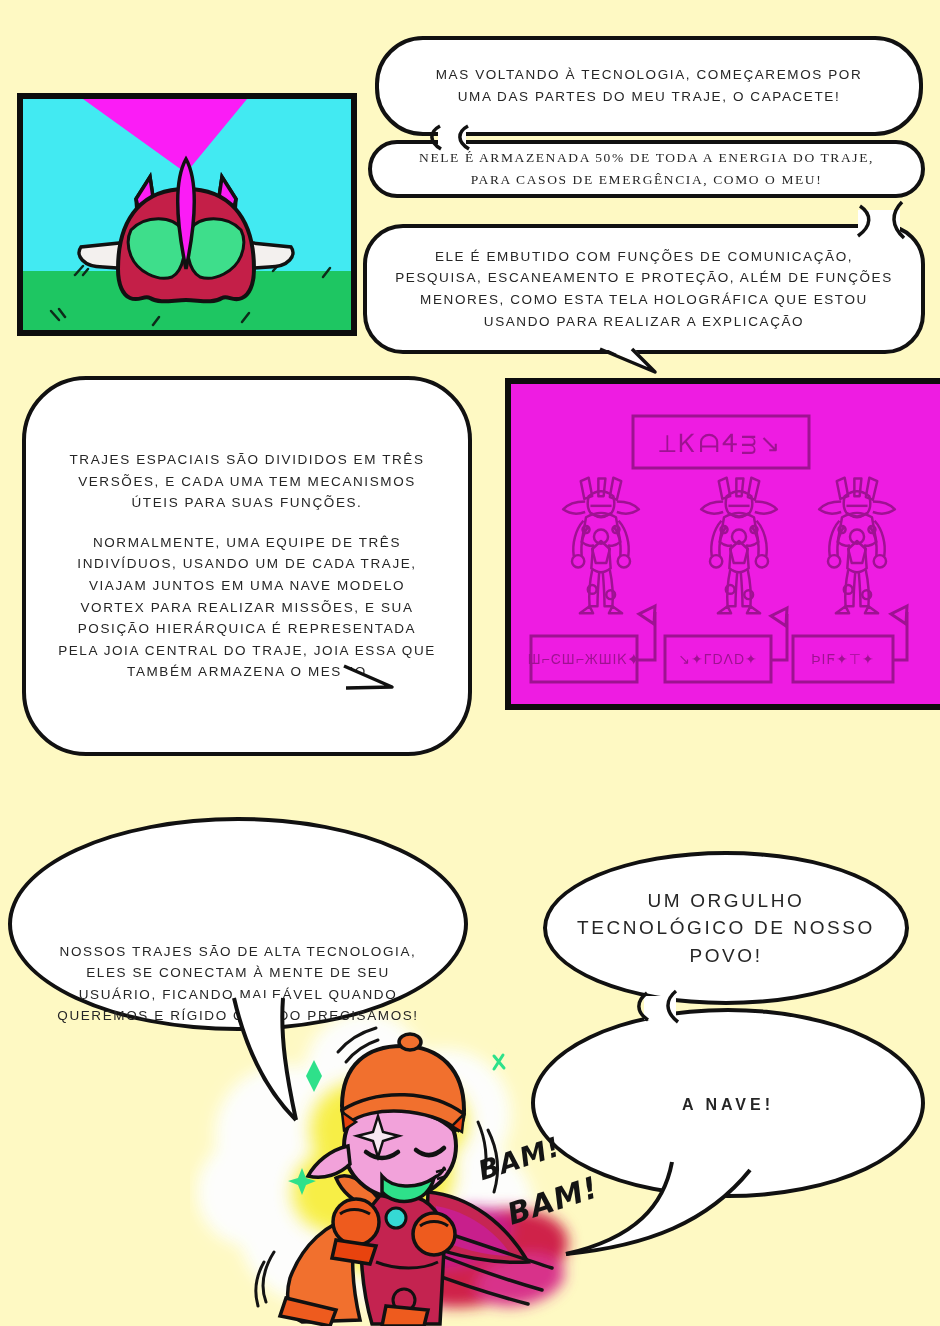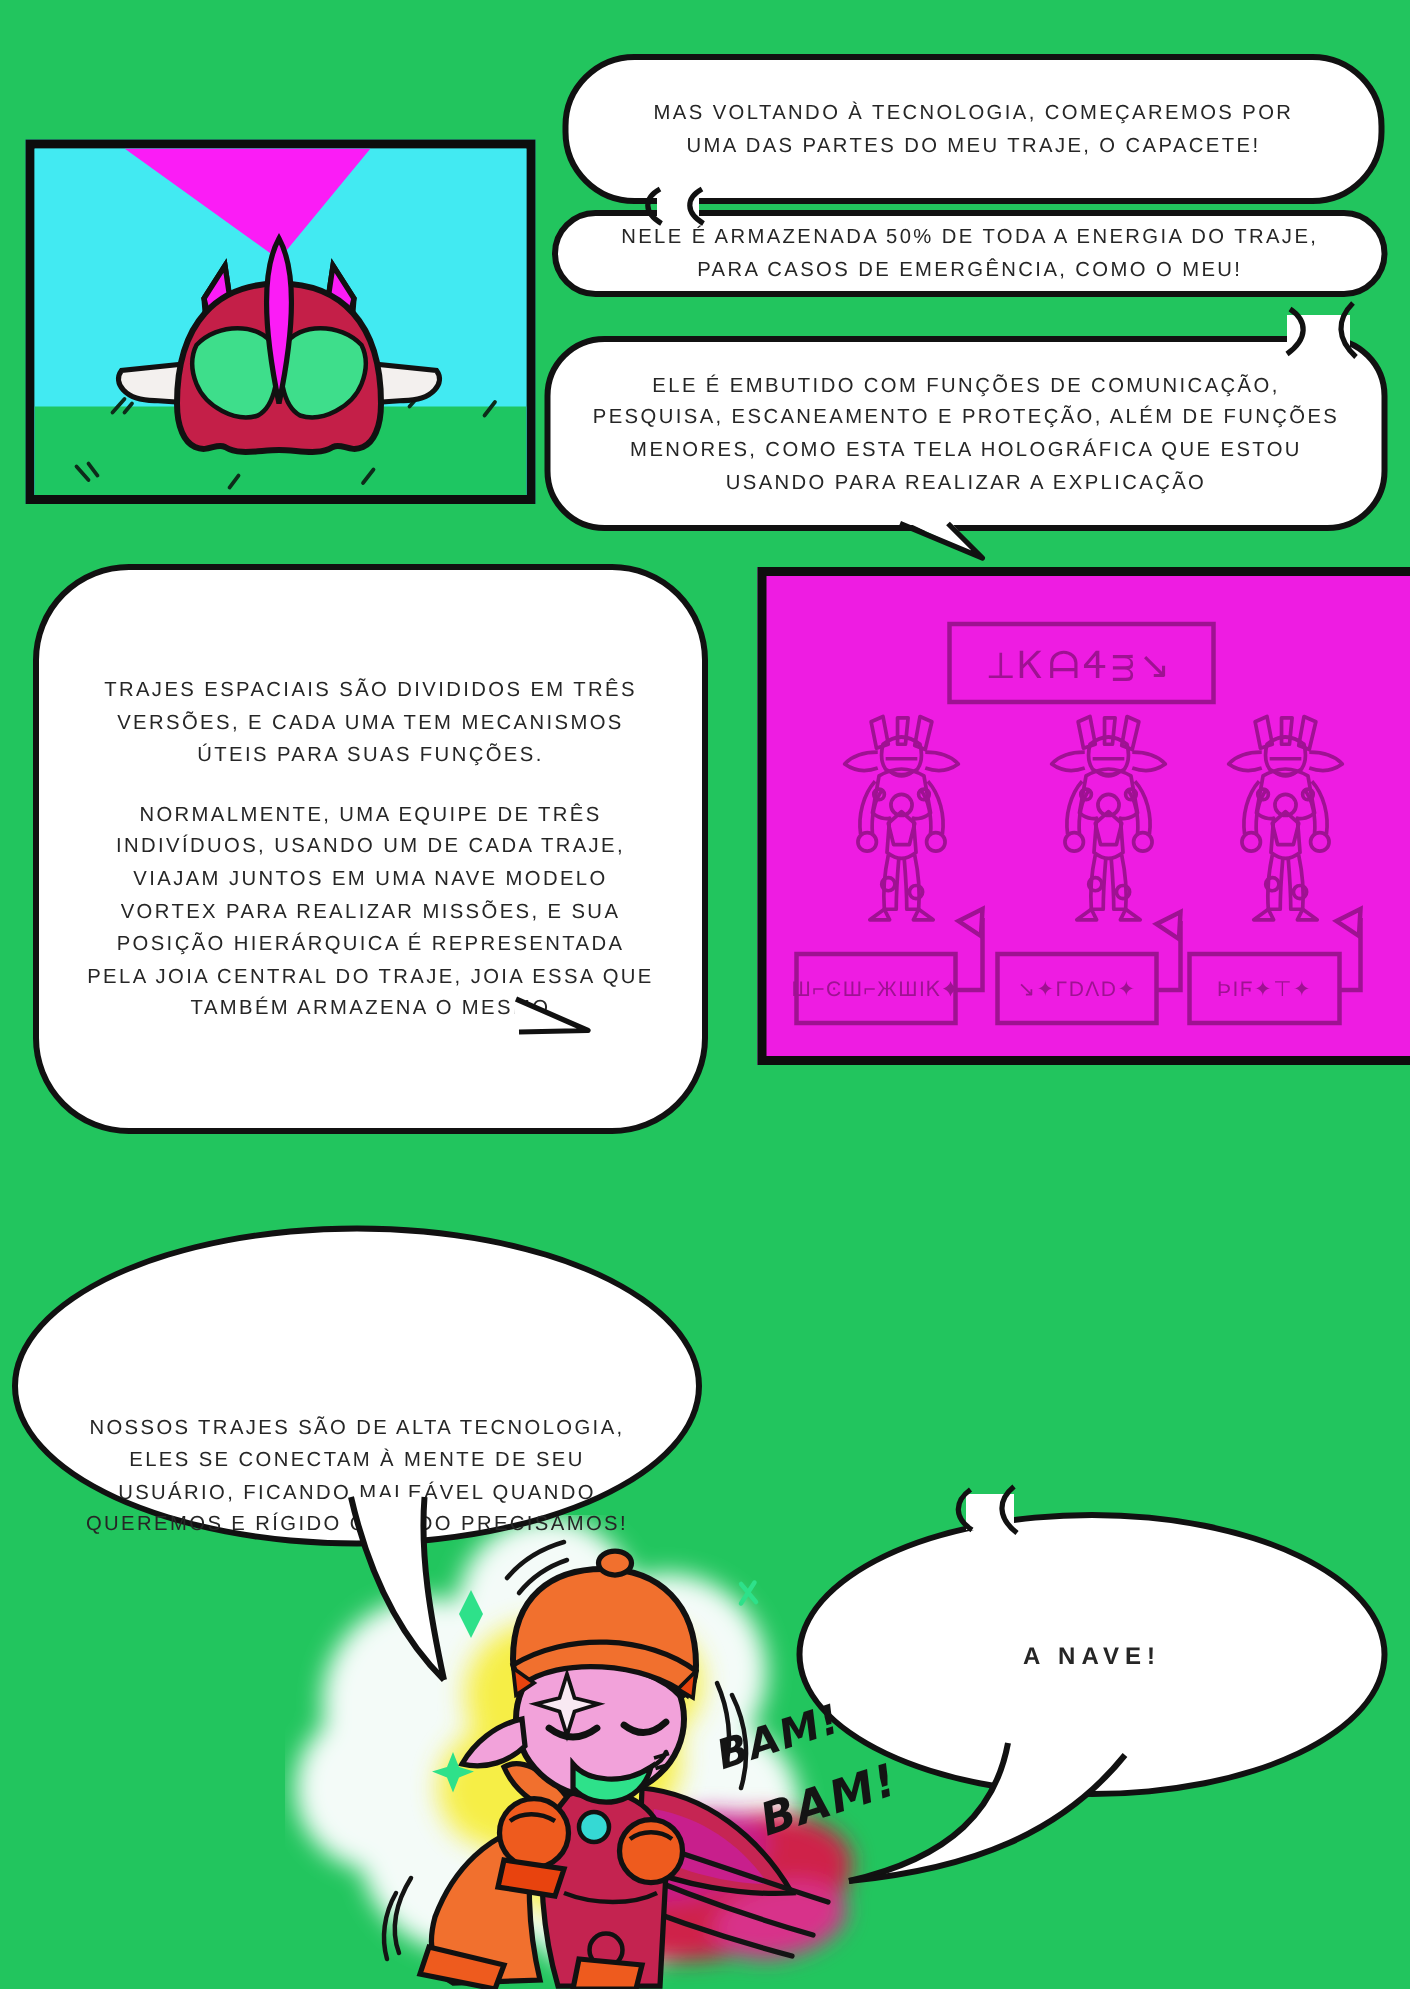--- a/index.html
+++ b/index.html
@@ -1,28 +1,28 @@
 <!DOCTYPE html>
 <html><head>
 <meta charset="utf-8">
 <style>
   html,body{margin:0;padding:0;}
   #page{
     position:relative;width:940px;height:1326px;overflow:hidden;
-    background:#22c55e;font-family:"Liberation Sans",sans-serif;
+    background:#fef9c3;font-family:"Liberation Sans",sans-serif;
   }
   .bubble{
     position:absolute;background:#ffffff;border:4px solid #111;
     box-sizing:border-box;color:#262626;
     display:flex;flex-direction:column;align-items:center;justify-content:center;
     text-align:center;letter-spacing:1.6px;font-size:13.5px;line-height:1.6;
     z-index:2;font-weight:500;
   }
   #bubble-1{left:375px;top:36px;width:548px;height:100px;border-radius:48px;padding:0 38px;}
-  #bubble-2{left:368px;top:140px;width:557px;height:58px;border-radius:34px;padding:0 26px;}
+  #bubble-2{left:368px;top:140px;width:557px;height:58px;border-radius:34px;padding:0 26px;font-family:Liberation Serif, serif;}
   #bubble-3{left:363px;top:224px;width:562px;height:130px;border-radius:40px;padding:0 28px;}
   #bubble-left{left:22px;top:376px;width:450px;height:380px;border-radius:64px;padding:0 30px;gap:18px;}
   #bubble-bottom-left{left:8px;top:817px;width:460px;height:214px;border-radius:50%;padding:0 44px;justify-content:flex-end;}
   #bubble-pride{left:543px;top:851px;width:366px;height:154px;border-radius:50%;padding:0 30px;
     font-size:19px;letter-spacing:2.6px;line-height:1.45;}
   #bubble-ship{left:531px;top:1008px;width:394px;height:190px;border-radius:50%;padding:0 34px;}
   #bubble-ship .big{font-size:16px;letter-spacing:4px;margin-top:4px;font-weight:600;}
   .panel{position:absolute;border:6px solid #0d0d0d;box-sizing:border-box;z-index:2;}
   #panel-helmet{left:17px;top:93px;width:340px;height:243px;background:#42eaf2;}
   #panel-suits{left:505px;top:378px;width:488px;height:332px;background:#ee1ce2;}
@@ -247,20 +247,23 @@
       <path d="M298,120 C308,140 310,162 304,182"></path>
       <path d="M288,112 C296,130 298,150 294,166"></path>
       <path d="M84,242 C74,258 70,276 76,292"></path>
       <path d="M74,252 C66,266 64,282 68,296"></path>
     </g>
   </svg>
 
   <div class="bubble" id="bubble-bottom-left">
     <span>NOSSOS TRAJES SÃO DE ALTA TECNOLOGIA, ELES SE CONECTAM À MENTE DE SEU USUÁRIO, FICANDO MALEÁVEL QUANDO QUEREMOS E RÍGIDO QUANDO PRECISAMOS!</span>
   </div>
+  <div class="bubble" id="bubble-pride">
+    <span>UM ORGULHO TECNOLÓGICO DE NOSSO POVO!</span>
+  </div>
   <div class="bubble" id="bubble-ship">
     <span class="big">A NAVE!</span>
   </div>
 
   <svg id="overlay" width="940" height="1326" viewBox="0 0 940 1326">
 
     <rect x="438" y="128" width="28" height="20" fill="#fff"></rect>
     <path d="M440,126 C429,132 429,142 441,149" fill="none" stroke="#111" stroke-width="3.5"></path>
     <path d="M468,126 C457,132 457,142 469,149" fill="none" stroke="#111" stroke-width="3.5"></path>
 

